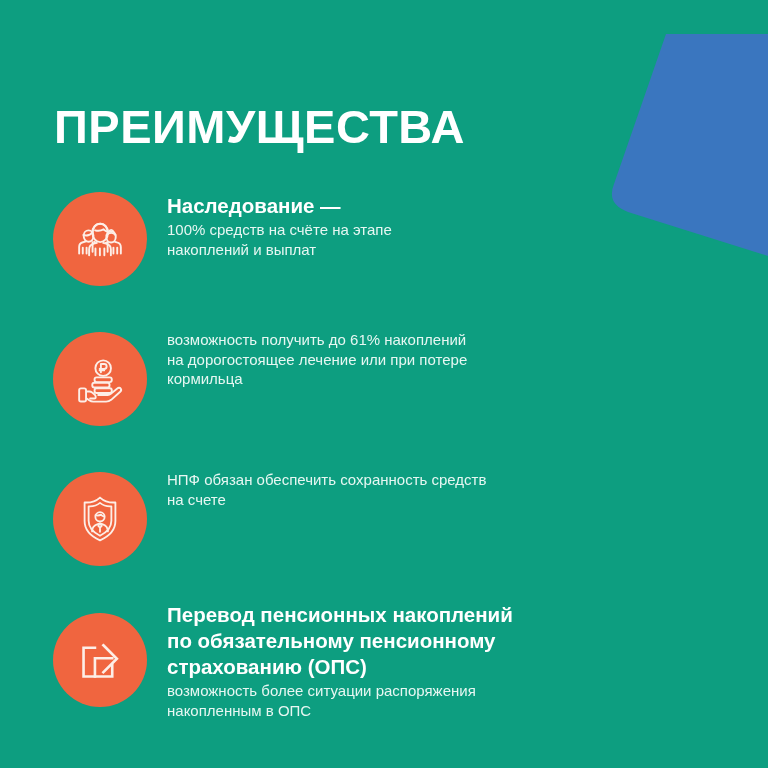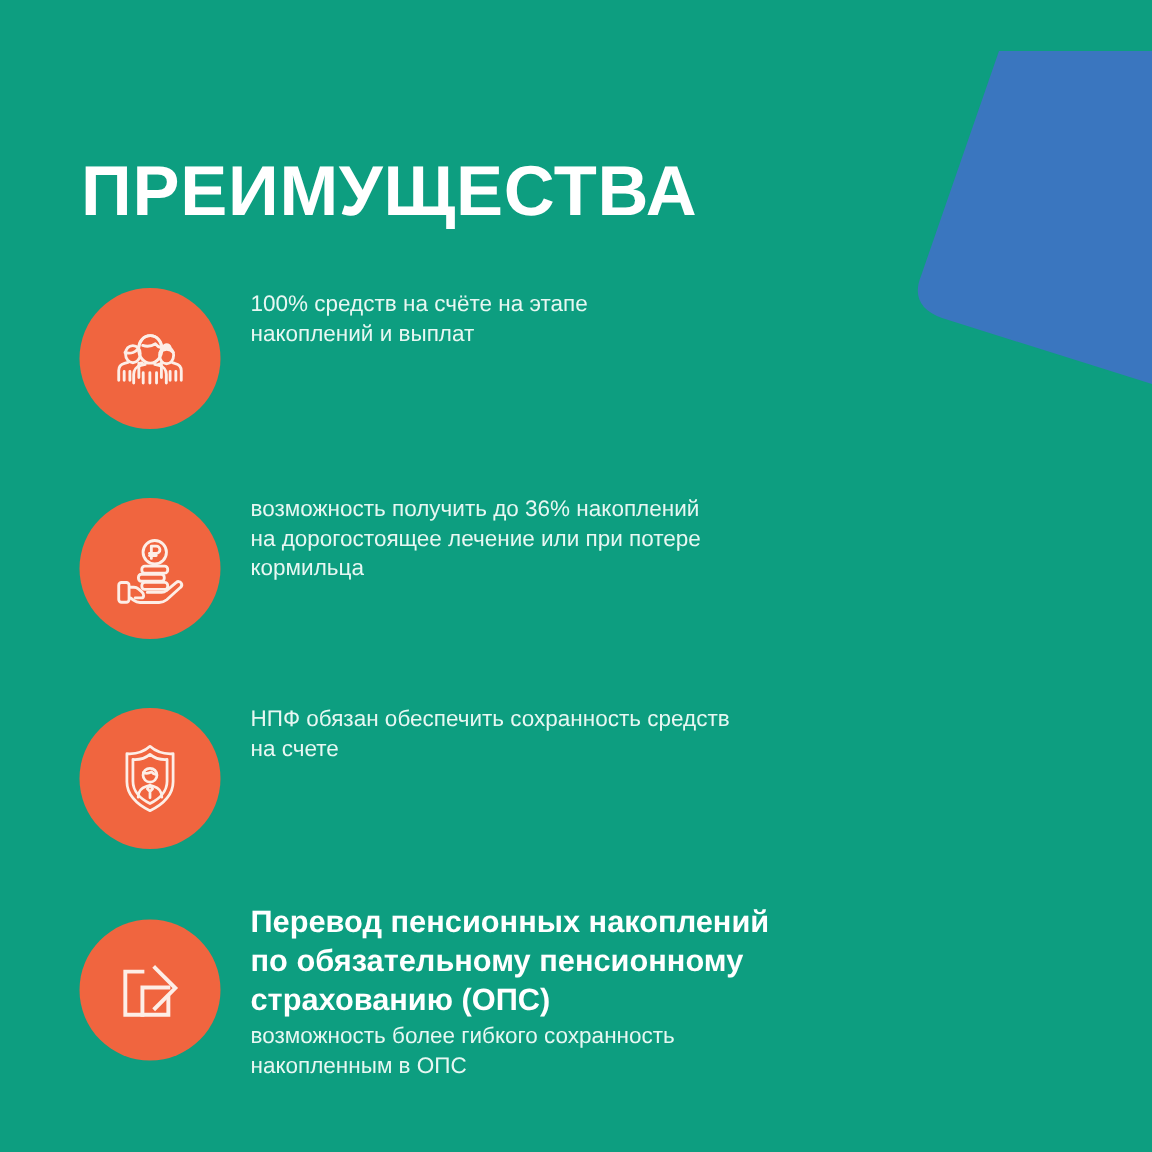--- a/index.html
+++ b/index.html
@@ -142,20 +142,21 @@
 
           <path d="M23.6 24.8c0-5.6 3.7-9.6 8.6-9.6s8.6 4 8.6 9.6c0 6-3.8 10.6-8.6 10.6s-8.6-4.6-8.6-10.6z"></path>
           <path d="M23.6 26.2c0-6.4 3.6-11 8.6-11s8.6 4.6 8.6 11"></path>
           <path d="M26.6 22.4c2.6 0.8 6.6 0.6 9.4-1.2 1 1.4 2.6 2.4 4.3 2.8"></path>
           <path d="M23.8 35.4V46M40.4 35.4V46"></path>
           <path d="M20 50v-6.4c0-3.2 2.2-5.8 5.3-6.5l3.2-0.8M44 50v-6.4c0-3.2-2.2-5.8-5.3-6.5l-3.2-0.8"></path>
           <path d="M27 42.4V50M31.9 42.4V50M36.8 42.4V50"></path>
         </svg>
       </div>
       <div class="benefit-text">
+        <p class="benefit-title">Наследование —</p>
         <p class="benefit-desc">100% средств на счёте на этапе
 накоплений и выплат</p>
       </div>
     </div>
 
     <div class="benefit-row" id="row-1">
       <div class="icon-badge">
         <svg width="58" height="58" viewBox="0 0 64 64" fill="none" stroke="#fdeee7" stroke-width="2.1" stroke-linecap="round" stroke-linejoin="round">
 
           <circle cx="35.5" cy="20" r="8.6"></circle>
@@ -165,21 +166,21 @@
           <rect x="23.5" y="36.2" width="19" height="5.2" rx="2.2"></rect>
           <rect x="26" y="42.2" width="19" height="5.2" rx="2.2"></rect>
 
           <path d="M30 49.6h10.6c1.2 0 2.4-0.4 3.3-1.2l7.5-6.2c1-0.9 2.6-0.8 3.4 0.3 0.8 1.1 0.6 2.6-0.5 3.5L44.3 55c-1.6 1.3-3.6 2-5.6 2H24.6c-1.6 0-3.2-0.5-4.5-1.5l-2.4-1.8"></path>
           <path d="M17.7 45.8h2.5c1.2 0 2.3 0.4 3.2 1.2l2.6 2.2c0.8 0.7 1.3 1.7 1.3 2.8v0c0 0.9-0.7 1.6-1.6 1.6h-4.6"></path>
 
           <rect x="9" y="42.3" width="7.6" height="14.5" rx="2"></rect>
         </svg>
       </div>
       <div class="benefit-text">
-        <p class="benefit-desc">возможность получить до 36% накоплений
+        <p class="benefit-desc">возможность получить до 61% накоплений
 на дорогостоящее лечение или при потере
 кормильца</p>
       </div>
     </div>
 
     <div class="benefit-row" id="row-2">
       <div class="icon-badge">
         <svg width="56" height="56" viewBox="0 0 64 64" fill="none" stroke="#fdeee7" stroke-width="2.1" stroke-linecap="round" stroke-linejoin="round">
 
           <path d="M32 7.5c4.6 4.2 11.5 6 17.6 5.6v21.3c0 9.1-6.7 17.2-17.6 22.1C21.1 51.6 14.4 43.5 14.4 34.4V13.1c6.1 0.4 13-1.4 17.6-5.6z"></path>
@@ -207,19 +208,19 @@
 
           <path d="M26 51.5V30h20.5"></path>
 
           <path d="M36 14.5L52 30.5 36 46.5" fill="none"></path>
         </svg>
       </div>
       <div class="benefit-text">
         <p class="benefit-title">Перевод пенсионных накоплений
 по обязательному пенсионному
 страхованию (ОПС)</p>
-        <p class="benefit-desc">возможность более гибкого сохранность
+        <p class="benefit-desc">возможность более ситуации распоряжения
 накопленным в ОПС</p>
       </div>
     </div>
 
   </div>
 </div>
 
 </body></html>

